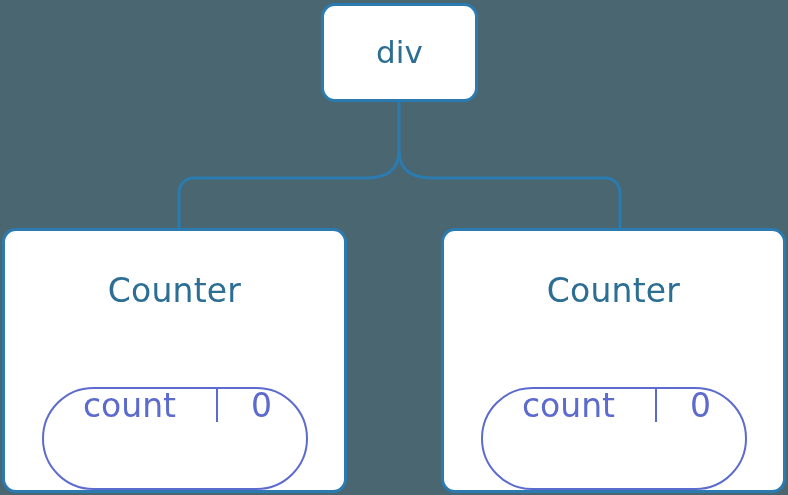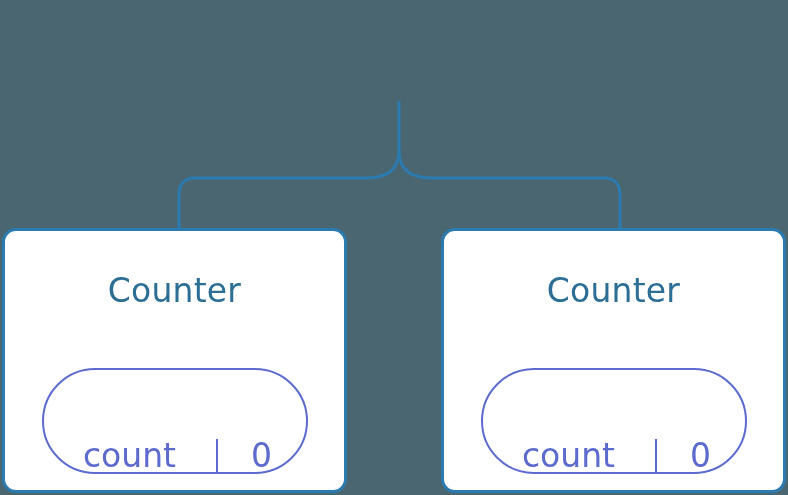--- a/index.html
+++ b/index.html
@@ -69,28 +69,28 @@
   .node-title {
     color: #2c6e94;
     font-size: 33px;
     line-height: 1;
     letter-spacing: 0.2px;
   }
 
   
   .state-pill {
     position: relative;
-    margin-top: 21px;
+    margin-top: 40px;
     height: 106px;
     width: 266px;
     border: 2px solid #5c6bcd;
     border-radius: 53px;
     box-sizing: border-box;
     display: flex;
-    align-items: flex-end;
+    align-items: flex-start;
     background: #ffffff;
   }
   .pill-key,
   .pill-value {
     display: flex;
     align-items: center;
     justify-content: center;
     color: #5c6bcd;
     font-size: 33px;
     line-height: 1;
@@ -111,20 +111,23 @@
 
   <svg id="connector-layer" viewBox="0 0 788 495" width="788" height="495" fill="none">
 
     <path d="M 399 101 L 399 150" stroke="#2b7bb0" stroke-width="3" fill="none" stroke-linecap="butt"></path>
 
     <path d="M 399 150 C 399 172, 385 178, 365 178 L 194 178 C 185 178, 179 184, 179 194 L 179 228" stroke="#2b7bb0" stroke-width="3" fill="none" stroke-linecap="butt"></path>
 
     <path d="M 399 150 C 399 172, 413 178, 433 178 L 605 178 C 614 178, 620 184, 620 194 L 620 228" stroke="#2b7bb0" stroke-width="3" fill="none" stroke-linecap="butt"></path>
   </svg>
 
+  <div class="node-box" id="node-div">
+    <span class="node-title-root">div</span>
+  </div>
 
   <div class="node-box node-component" id="node-counter-left">
     <span class="node-title">Counter</span>
     <div class="state-pill">
       <div class="pill-key">count</div>
       <div class="pill-value">0</div>
     </div>
   </div>
 
   <div class="node-box node-component" id="node-counter-right">

